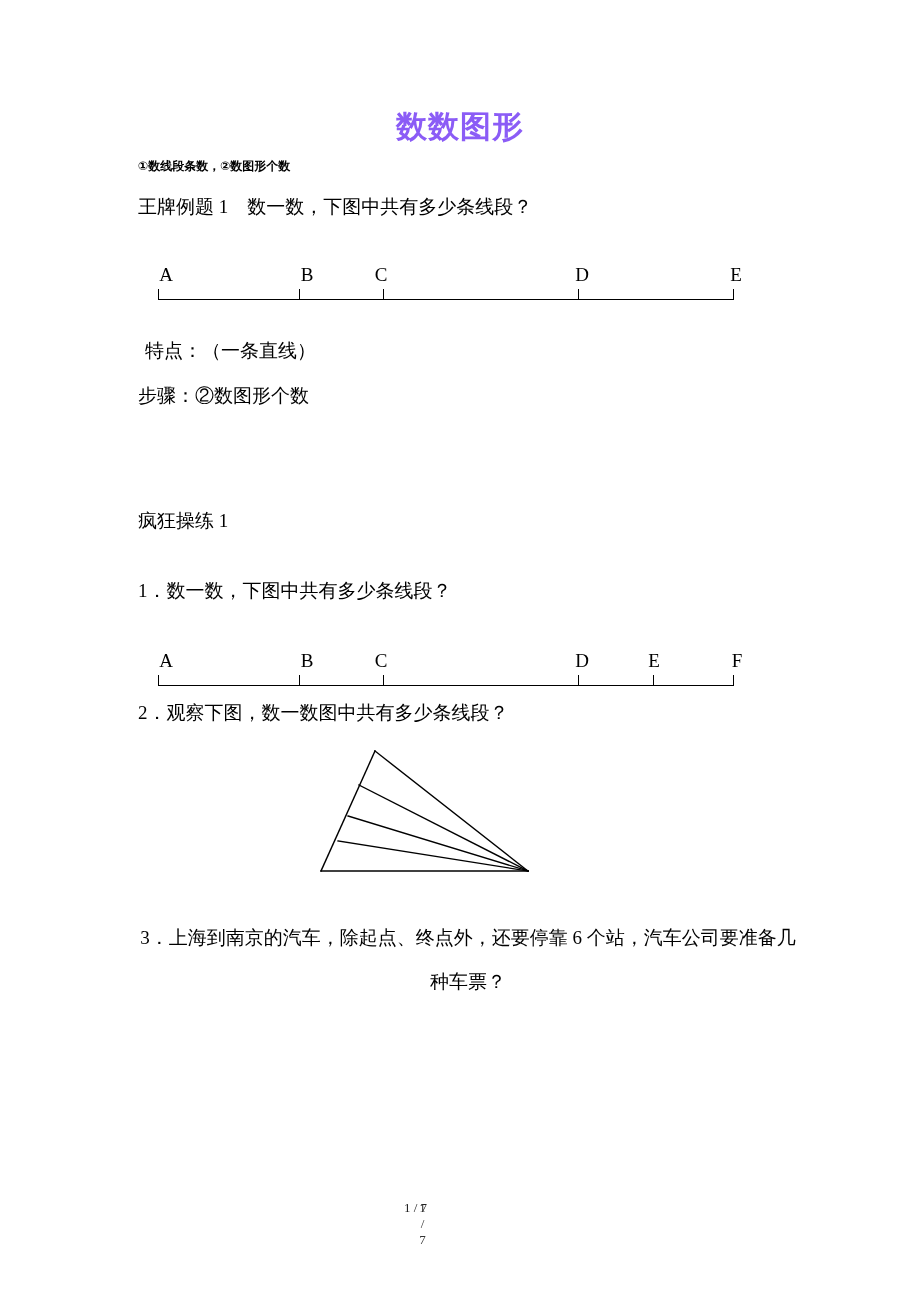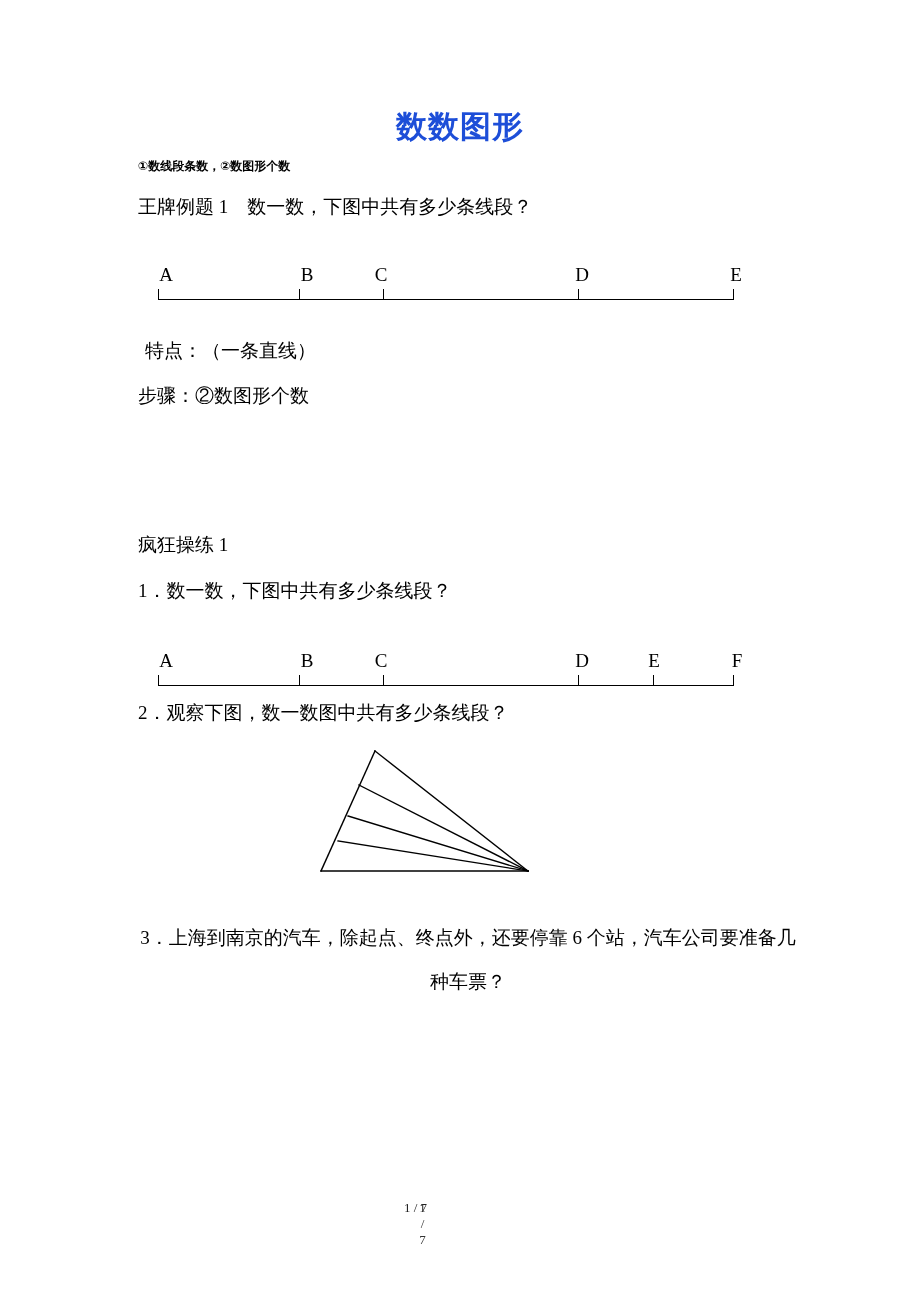--- a/index.html
+++ b/index.html
@@ -27,21 +27,21 @@
     position: absolute;
     top: 108px;
     left: 0;
     width: 920px;
     text-align: center;
     font-family: "DejaVu Sans", sans-serif;
     font-weight: bold;
     font-size: 31px;
     line-height: 36px;
     letter-spacing: 1px;
-    color: #1d4ed8;
+    color: #8b5cf6;
   }
 
   
   .sub-note {
     position: absolute;
     top: 157px;
     left: 138px;
     font-family: "DejaVu Sans", sans-serif;
     font-weight: bold;
     font-size: 12px;
@@ -63,21 +63,21 @@
   .body-line.wrap {
     white-space: normal;
     width: 660px;
     line-height: 44px;
     text-align: center;
   }
 
   .l-example   { top: 194px; }
   .l-feature   { top: 338px; margin-left: 7px; }
   .l-steps     { top: 383px; }
-  .l-drill     { top: 532px; text-align: center; }
+  .l-drill     { top: 508px; text-align: center; }
   .l-q1        { top: 578px; }
   .l-q2        { top: 700px; }
   .l-q3        { top: 916px; }
 
   
   .seg-figure {
     position: absolute;
     left: 0;
     width: 920px;
     height: 46px;

